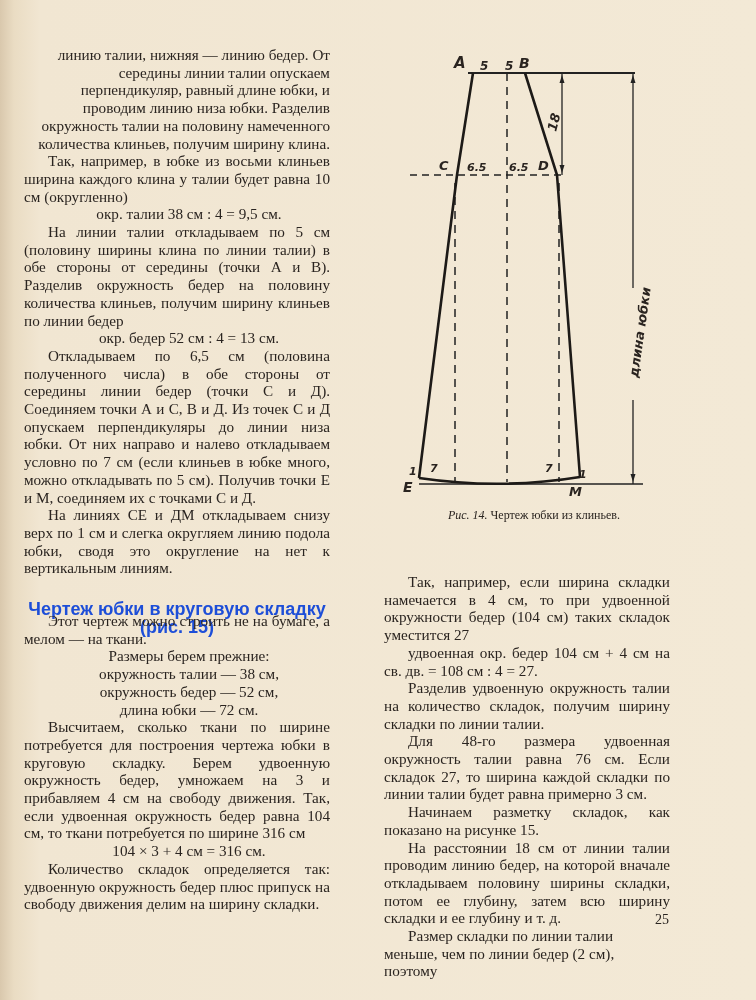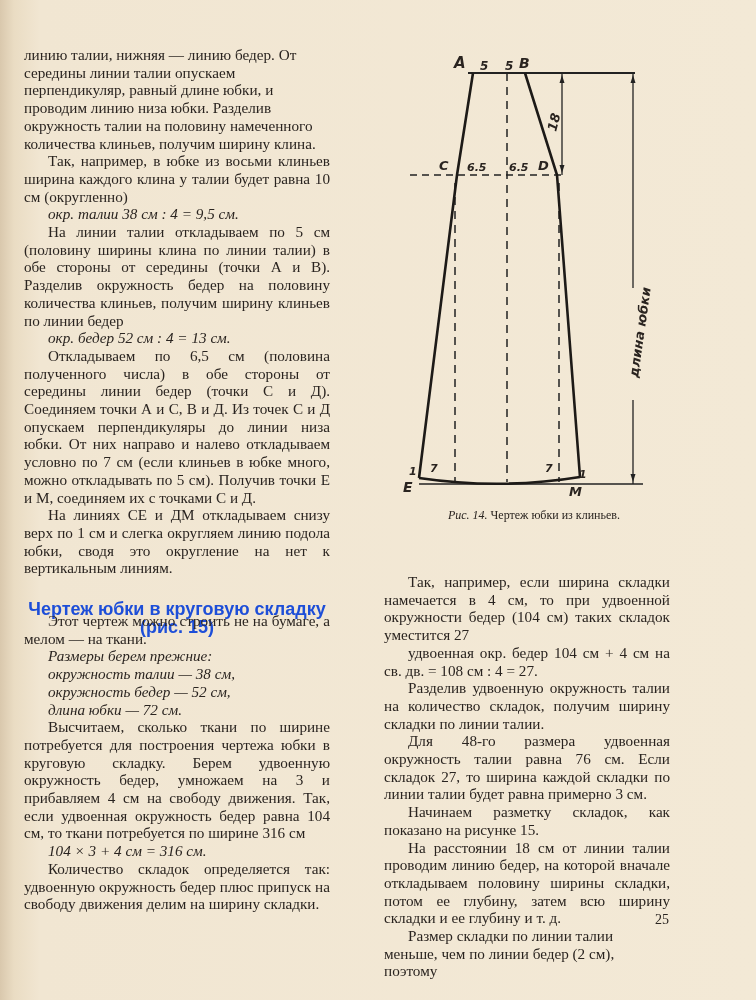--- a/index.html
+++ b/index.html
@@ -5,22 +5,22 @@
   html, body { margin:0; padding:0; }
   body {
     width:756px; height:1000px; overflow:hidden; position:relative;
     background: linear-gradient(to right, #d9c8ad 0px, #eadcc3 14px, #f1e6d2 40px, #f3e9d6 100%);
     color:#2a2420;
     font-family:"Liberation Serif", "DejaVu Serif", serif;
   }
   .col { position:absolute; font-size:15.2px; line-height:17.7px; text-align:justify; }
   .col p { margin:0; }
   .col .ind { text-indent:24px; }
-  .col .formula { padding-left:24px; text-align:left;font-style:italic; }
-  .col .plain { text-align:left; }
+  .col .formula { padding-left:24px; text-align:center; }
+  .col .plain { text-align:right; }
   .col .last { text-align:left; }
   #left-top { left:24px; top:46px; width:306px; }
   #left-bottom { left:24px; top:612px; width:306px; }
   #right-bottom { left:384px; top:573px; width:286px; }
   .heading { position:absolute; left:24px; top:566px; width:306px; text-align:center;
     font-family:"Liberation Sans", "DejaVu Sans", sans-serif; font-weight:bold;
     font-size:18px; line-height:18px; color:#1d4ed8;margin-top:34px; }
   .caption { position:absolute; left:420px; top:508px; width:200px; text-align:right; font-size:12px; }
   .caption i { font-style:italic; }
   .pagenum { position:absolute; left:655px; top:912px; font-size:14px; font-weight:normal; }

